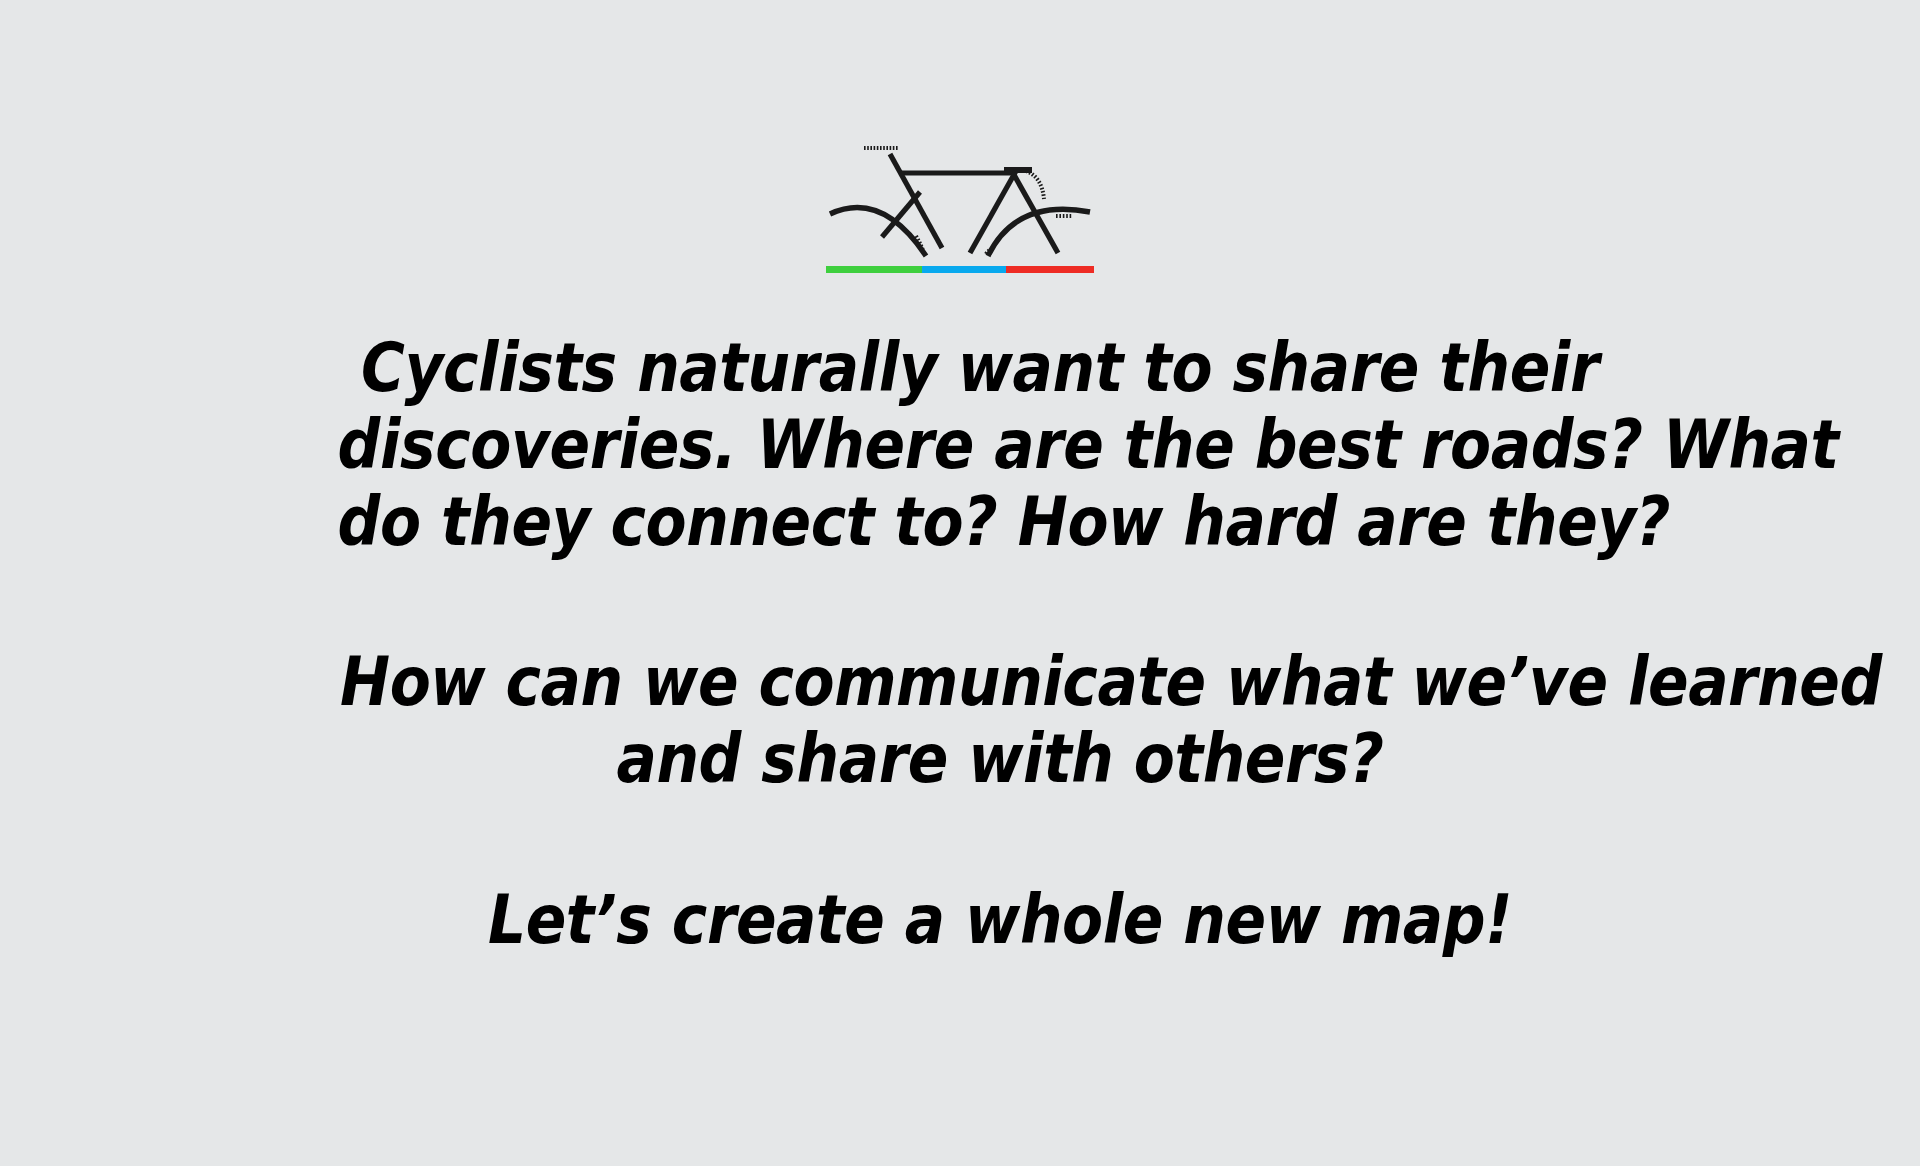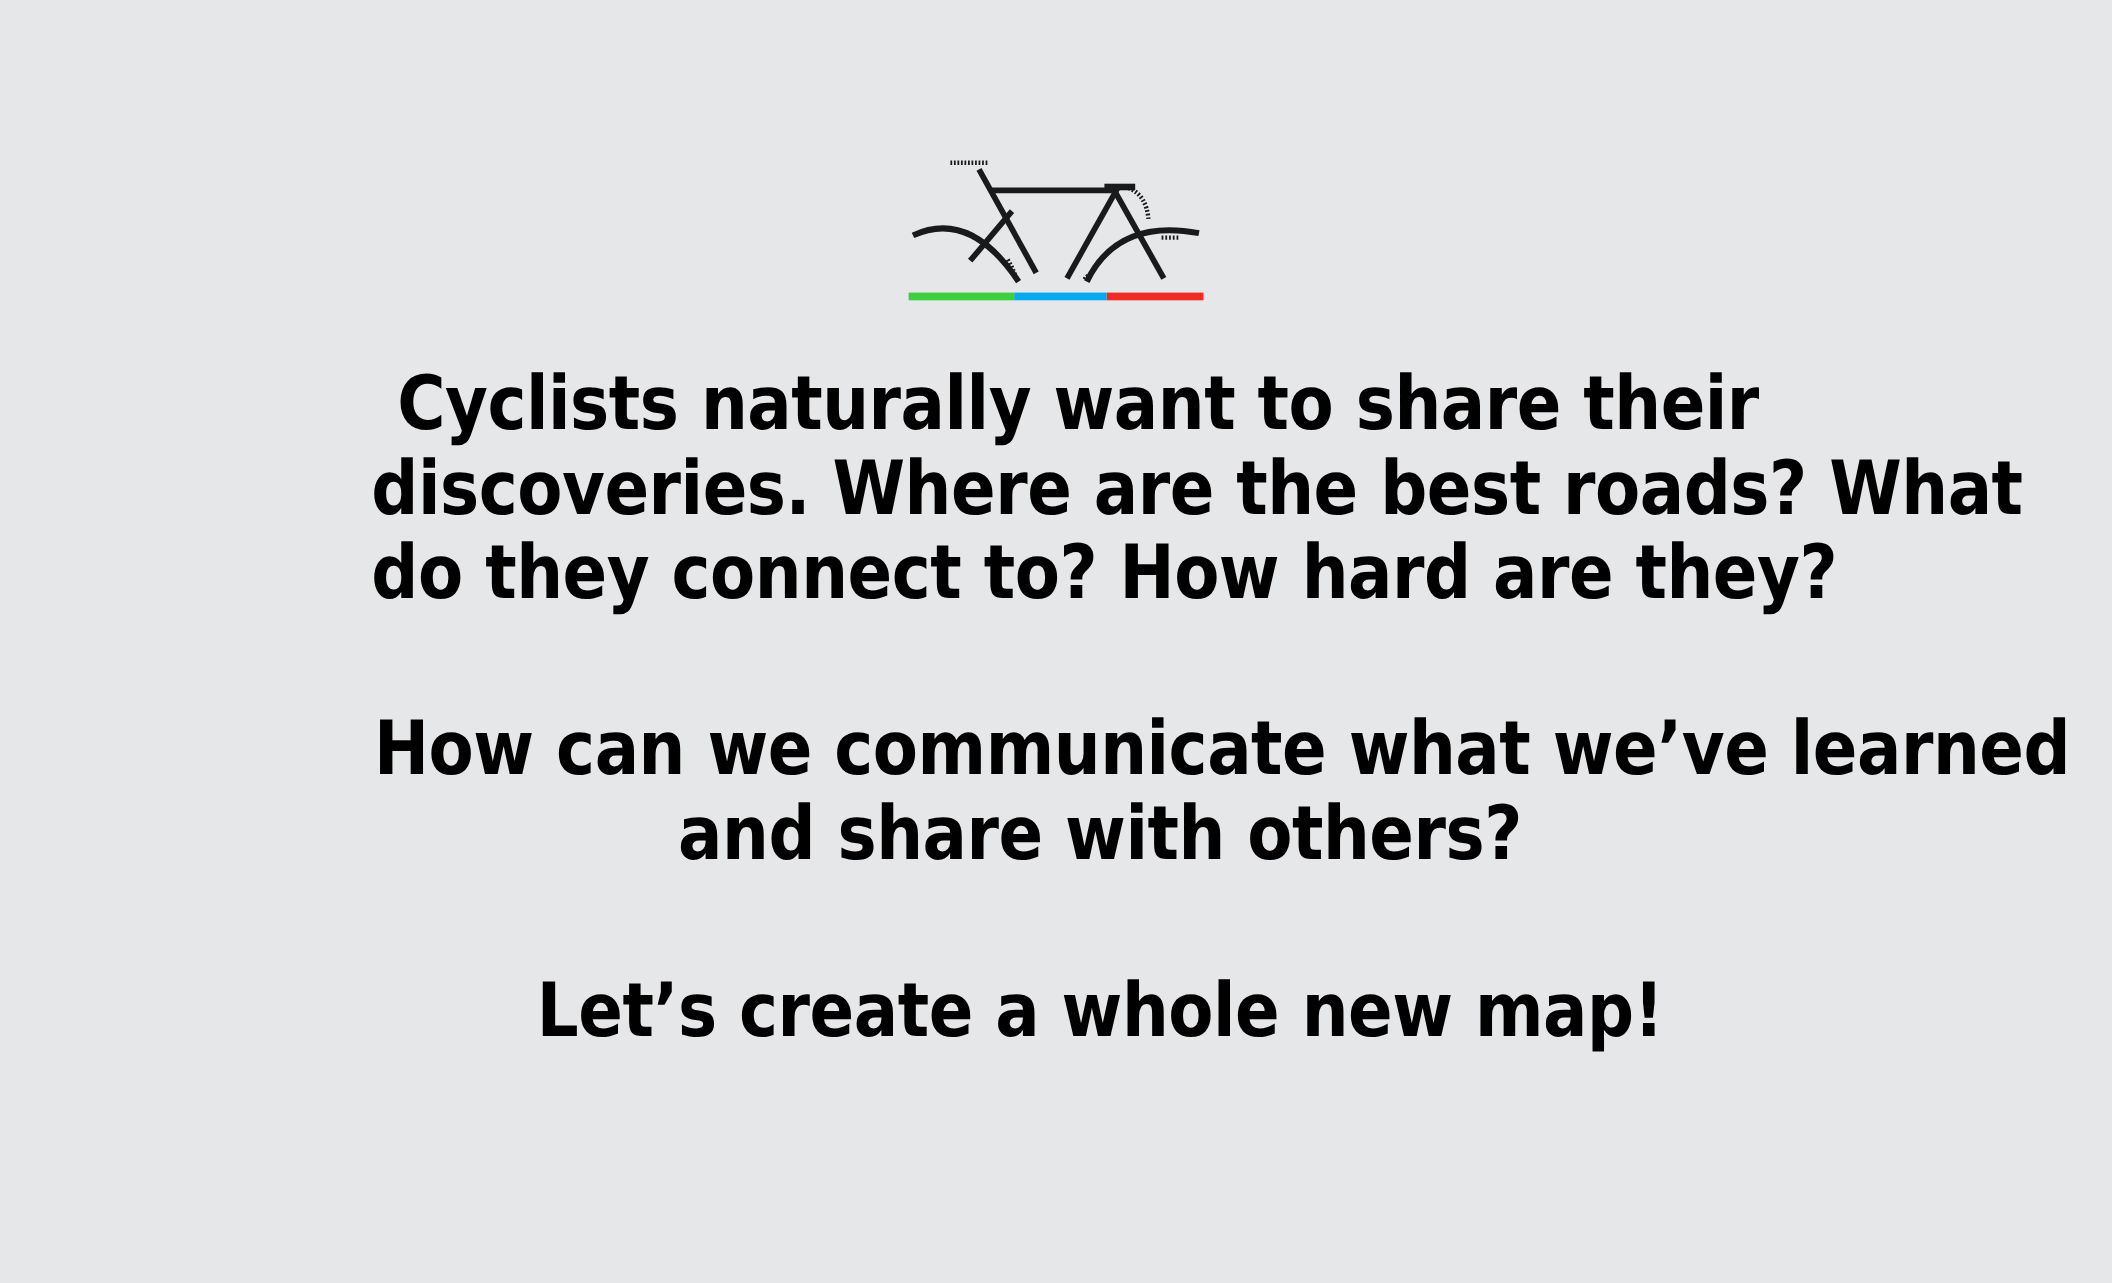--- a/index.html
+++ b/index.html
@@ -16,20 +16,21 @@
   }
 
   .slide {
     position: relative;
     width: 1920px;
     height: 1166px;
     background: #e5e7e8;
     display: flex;
     flex-direction: column;
     align-items: center;
+    font-style: italic;
   }
 
   
   .logo-block {
     position: absolute;
     left: 50%;
     top: 140px;
     transform: translateX(-50%);
     width: 290px;
     display: flex;

